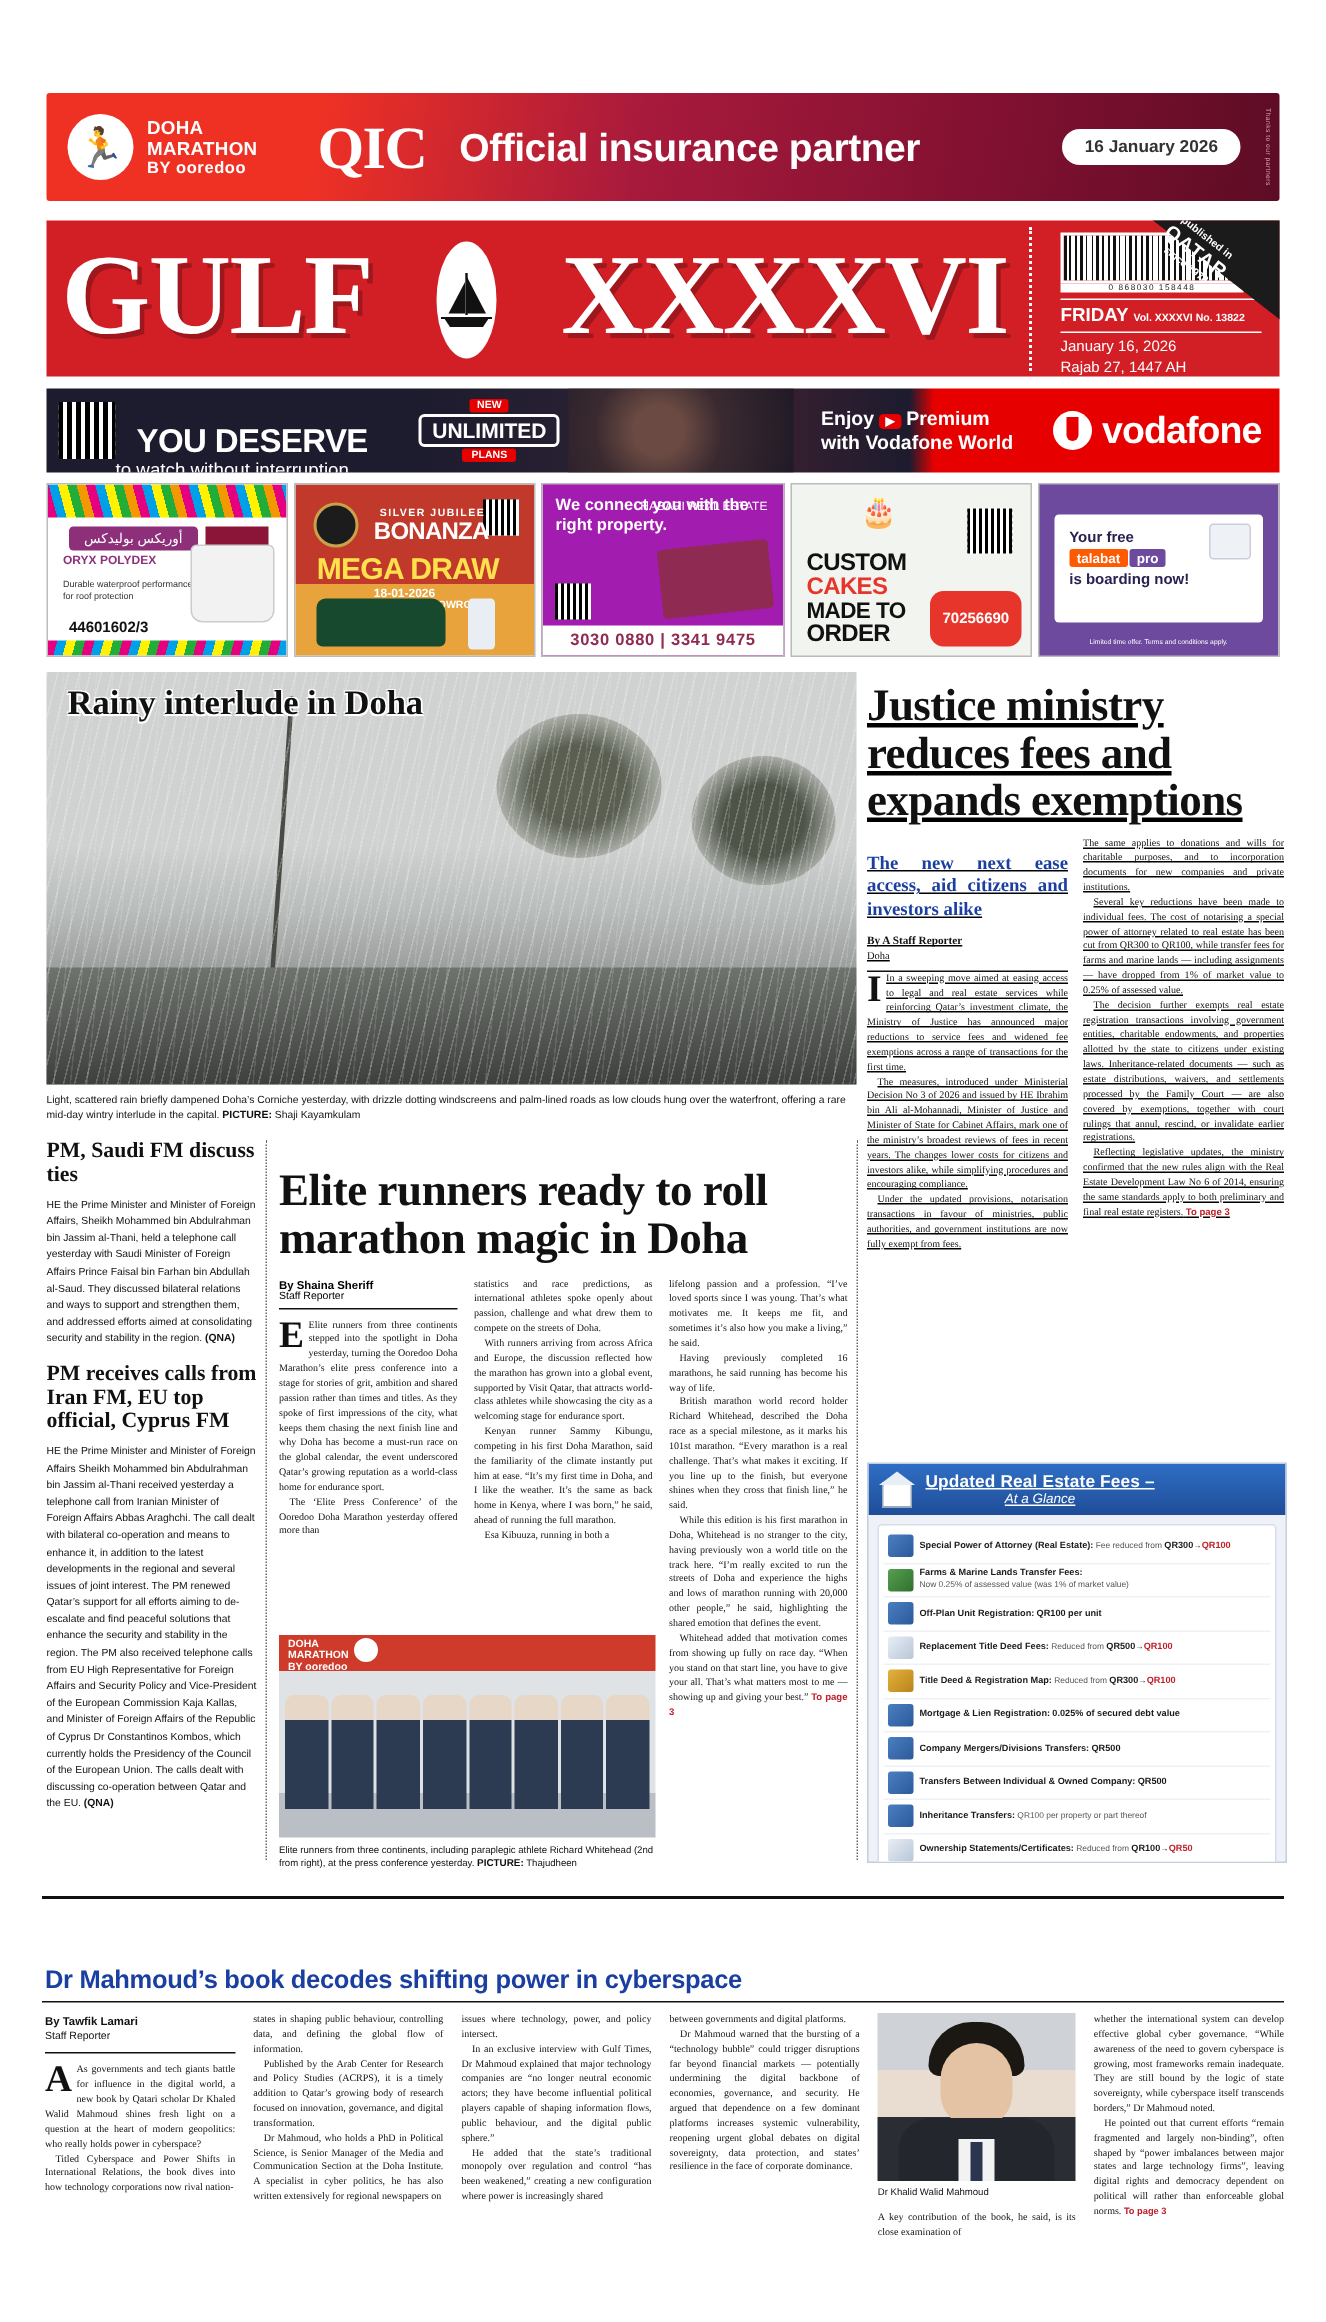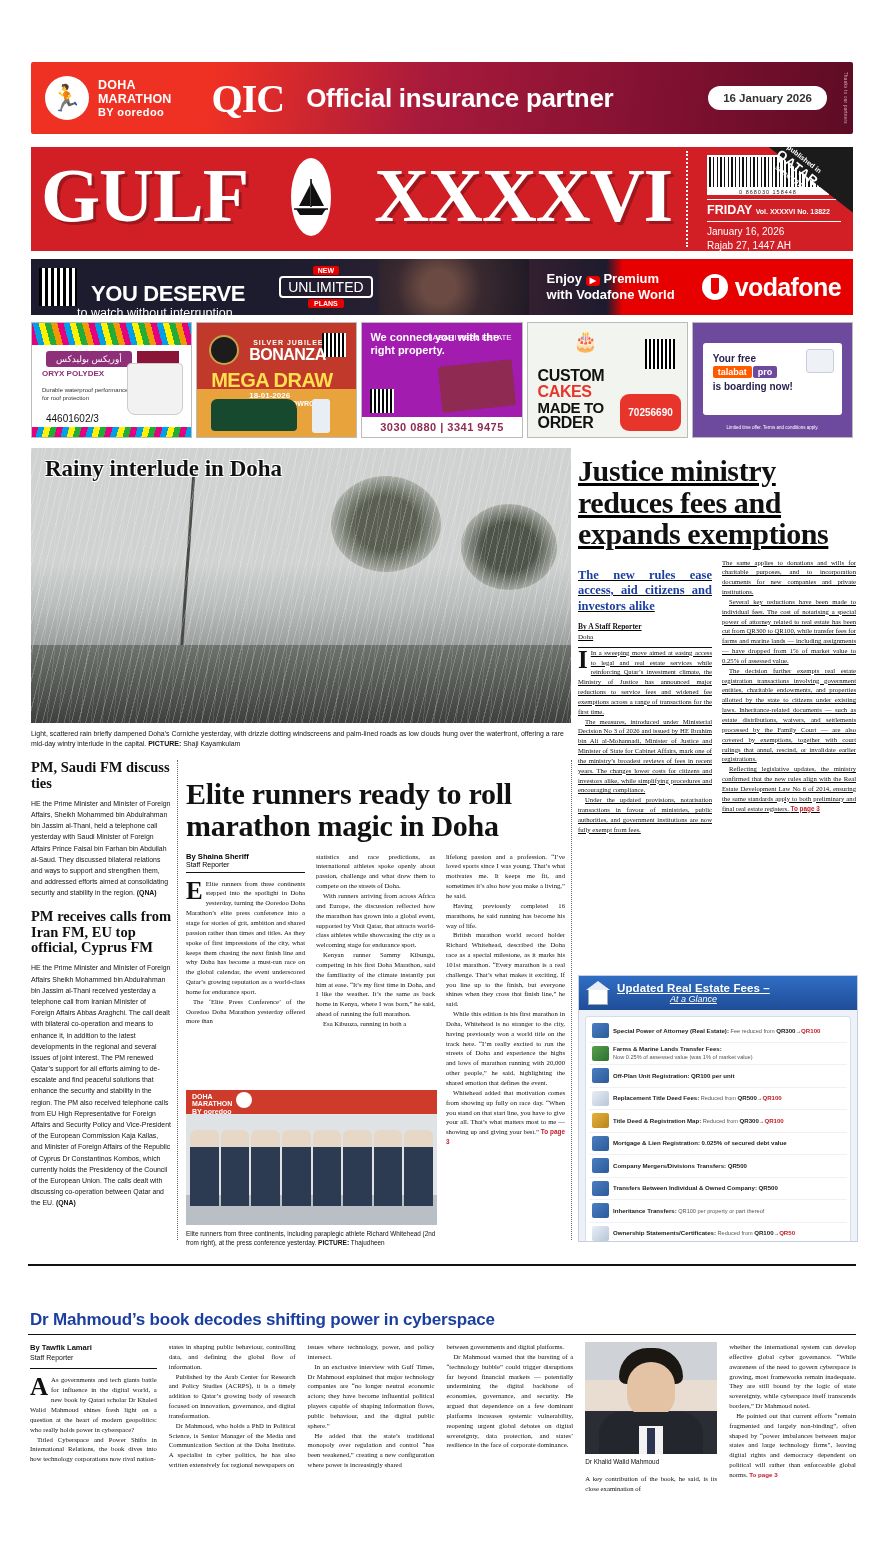--- a/index.html
+++ b/index.html
@@ -16,21 +16,21 @@
   .bn-txt{margin-left:9px;color:#fff;font-weight:bold;font-size:12.5px;line-height:1.12;letter-spacing:.2px;}
   .bn-txt .l3{font-size:11px;letter-spacing:.4px;}
   .qic{margin-left:40px;color:#fff;font-family:"Liberation Serif",serif;font-size:40px;font-weight:bold;letter-spacing:-1px;}
   .bn-mid{margin-left:22px;color:#fff;font-size:26px;font-weight:bold;letter-spacing:-.3px;}
   .bn-date{margin-left:auto;margin-right:26px;background:#fff;color:#333;font-size:11.5px;font-weight:bold;
      padding:6px 15px;border-radius:14px;white-space:nowrap;}
   .bn-credit{position:absolute;right:5px;top:10px;writing-mode:vertical-rl;font-size:4.5px;color:#d8a5b2;letter-spacing:.3px;}
 
   
   .mast{position:absolute;left:31px;top:147px;width:822px;height:104px;background:#d21f26;overflow:hidden;}
-  .mast-title{position:absolute;left:10px;top:0;width:620px;height:96px;display:flex;align-items:center;gap:39px;}
+  .mast-title{position:absolute;left:10px;top:12px;width:620px;height:96px;display:flex;gap:39px;}
   .gt{font-family:"Liberation Serif",serif;font-weight:bold;font-size:76px;color:#fff;letter-spacing:-1px;
      text-shadow:3px 3px 0 rgba(0,0,0,.25);line-height:1;}
   .dhow{width:60px;height:78px;border-radius:50%;background:#fff;display:inline-flex;align-items:center;justify-content:center;
      margin:0 4px;position:relative;top:2px;}
   .mast-sep{position:absolute;left:655px;top:4px;height:96px;border-left:2px dotted #fff;}
   .mast-right{position:absolute;left:668px;top:6px;width:150px;color:#fff;}
   .barcode{height:30px;width:122px;margin:2px 0 0 8px;
      background:repeating-linear-gradient(90deg,#111 0 2px,#fff 2px 4px,#111 4px 5px,#fff 5px 8px,#111 8px 9px,#fff 9px 11px);
      border:2px solid #fff;}
   .barnum{font-size:5.5px;color:#222;background:#fff;width:122px;margin-left:8px;text-align:center;letter-spacing:1px;}
@@ -45,21 +45,21 @@
   
   .vod{position:absolute;left:31px;top:259px;width:822px;height:56px;
      background:linear-gradient(90deg,#1d1b2e 0 30%,#2a2233 46%,#3a2030 58%,#1d1b2e 70%,#e60000 72%,#e60000 100%);
      display:flex;align-items:center;overflow:hidden;}
   .qrbox{width:38px;height:38px;margin-left:8px;background:#fff;
      background-image:repeating-linear-gradient(90deg,#000 0 3px,#fff 3px 6px),repeating-linear-gradient(0deg,#000 0 3px,transparent 3px 6px);}
   .vod-t1{color:#fff;margin-left:14px;font-weight:bold;font-size:22px;letter-spacing:-.4px;line-height:1.05;margin-top:28px;}
   .vod-t2{color:#fff;font-size:12.5px;font-weight:normal;}
   .vod-unl{margin-left:34px;display:flex;flex-direction:column;align-items:center;}
   .vod-new{background:#e60000;color:#fff;font-size:7px;font-weight:bold;padding:1px 5px;border-radius:2px;}
-  .vod-unl-b{border:2px solid #fff;color:#fff;font-weight:normal;font-size:14px;padding:1px 7px;border-radius:4px;margin-top:1px;}
+  .vod-unl-b{border:2px solid #fff;color:#fff;font-weight:bold;font-size:14px;padding:1px 7px;border-radius:4px;margin-top:1px;}
   .vod-plans{background:#e60000;color:#fff;font-size:7px;font-weight:bold;padding:1px 6px;border-radius:2px;margin-top:1px;}
   .vod-photo{width:150px;height:56px;margin-left:6px;
      background:radial-gradient(circle at 40% 50%,#6a4a42 0 18%,#3a2a30 45%,#201a26 100%);}
   .vod-enjoy{color:#fff;font-weight:bold;font-size:13px;line-height:1.25;margin-left:18px;}
   .yt{display:inline-block;background:#e60000;color:#fff;font-size:8px;border-radius:3px;padding:0 4px;}
   .vod-brand{margin-left:auto;margin-right:12px;display:flex;align-items:center;}
   .vod-quote{width:26px;height:26px;border-radius:50%;background:#fff;position:relative;}
   .vod-quote::after{content:"";position:absolute;left:9px;top:4px;width:8px;height:16px;border-radius:0 0 8px 8px;background:#e60000;}
   .vod-name{color:#fff;font-weight:bold;font-size:25px;margin-left:7px;letter-spacing:-.6px;}
 
@@ -67,21 +67,21 @@
   .ads{position:absolute;left:31px;top:322px;width:822px;height:116px;display:flex;gap:4px;}
   .ad{flex:1;border:1px solid #bbb;position:relative;overflow:hidden;font-size:8px;}
   .ad1{background:#fff;}
   .ad1 .conf{position:absolute;left:0;right:0;top:0;height:22px;
      background:repeating-linear-gradient(75deg,#e4007f 0 6px,#00a0e9 6px 12px,#fff100 12px 18px,#22ac38 18px 24px,#f39800 24px 30px);}
   .ad1 .confb{position:absolute;left:0;right:0;bottom:0;height:10px;
      background:repeating-linear-gradient(105deg,#e4007f 0 6px,#00a0e9 6px 12px,#fff100 12px 18px,#22ac38 18px 24px);}
   .ad1 .logo{position:absolute;left:14px;top:28px;background:#8e2f7a;color:#fff;font-size:9px;padding:3px 10px;border-radius:3px;}
   .ad1 .nm{position:absolute;left:10px;top:46px;color:#8e2f7a;font-weight:bold;font-size:8px;line-height:1.2;}
   .ad1 .ds{position:absolute;left:10px;top:64px;color:#333;font-size:6px;width:95px;line-height:1.25;}
-  .ad1 .ph{position:absolute;left:14px;bottom:13px;font-weight:normal;font-size:10px;color:#111;margin-top:48px;}
+  .ad1 .ph{position:absolute;left:14px;bottom:13px;font-weight:bold;font-size:10px;color:#111;margin-top:48px;}
   .ad1 .bucket{position:absolute;right:8px;top:40px;width:54px;height:50px;background:#f2f2f2;border:1px solid #ccc;border-radius:4px 4px 8px 8px;}
   .ad1 .flag{position:absolute;right:12px;top:28px;width:42px;height:14px;background:#8a1538;}
 
   .ad2{background:linear-gradient(180deg,#c0392b 0 58%,#e8a33d 58% 100%);color:#fff;}
   .ad2 .sj{position:absolute;left:56px;top:16px;font-size:7px;font-weight:bold;letter-spacing:1px;}
   .ad2 .bz{position:absolute;left:52px;top:23px;font-size:16px;font-weight:bold;letter-spacing:-.5px;}
   .ad2 .md{position:absolute;left:14px;top:46px;font-size:20px;font-weight:bold;color:#ffe14d;letter-spacing:-.5px;}
   .ad2 .dt{position:absolute;left:52px;top:68px;font-size:8px;font-weight:bold;color:#fff;}
   .ad2 .dt2{position:absolute;left:52px;top:77px;font-size:7px;font-weight:bold;color:#fff;}
   .ad2 .badge{position:absolute;left:12px;top:12px;width:26px;height:26px;border-radius:50%;background:#1c1c1c;border:2px solid #c8a24a;}
@@ -374,21 +374,21 @@
   <div class="photo-cap">
     <span>Light, scattered rain briefly dampened Doha’s Corniche yesterday, with drizzle dotting windscreens and palm-lined roads as low clouds hung over the waterfront, offering a rare mid-day wintry interlude in the capital.</span>
     <b>PICTURE:</b>
     <span>Shaji Kayamkulam</span>
   </div>
 
   <div class="jm">
     <div class="jm-head">Justice ministry reduces fees and expands exemptions</div>
     <div class="jm-cols">
       <div class="jm-col">
-        <div class="jm-sub" style="width:auto">The new rules ease access, aid citizens and investors alike</div>
+        <div class="jm-sub" style="width:auto">The new next ease access, aid citizens and investors alike</div>
         <div class="jm-by" style="width:auto">
           <span>By A Staff Reporter</span>
           <span class="st">Doha</span>
         </div>
         <div class="jm-byrule" style="width:auto"></div>
         <p class="first"><span class="dropcap">I</span><span>In a sweeping move aimed at easing access to legal and real estate services while reinforcing Qatar’s investment climate, the Ministry of Justice has announced major reductions to service fees and widened fee exemptions across a range of transactions for the first time.</span></p>
         <p>The measures, introduced under Ministerial Decision No 3 of 2026 and issued by HE Ibrahim bin Ali al-Mohannadi, Minister of Justice and Minister of State for Cabinet Affairs, mark one of the ministry’s broadest reviews of fees in recent years. The changes lower costs for citizens and investors alike, while simplifying procedures and encouraging compliance.</p>
         <p>Under the updated provisions, notarisation transactions in favour of ministries, public authorities, and government institutions are now fully exempt from fees.</p>
       </div>
       <div class="jm-col">

